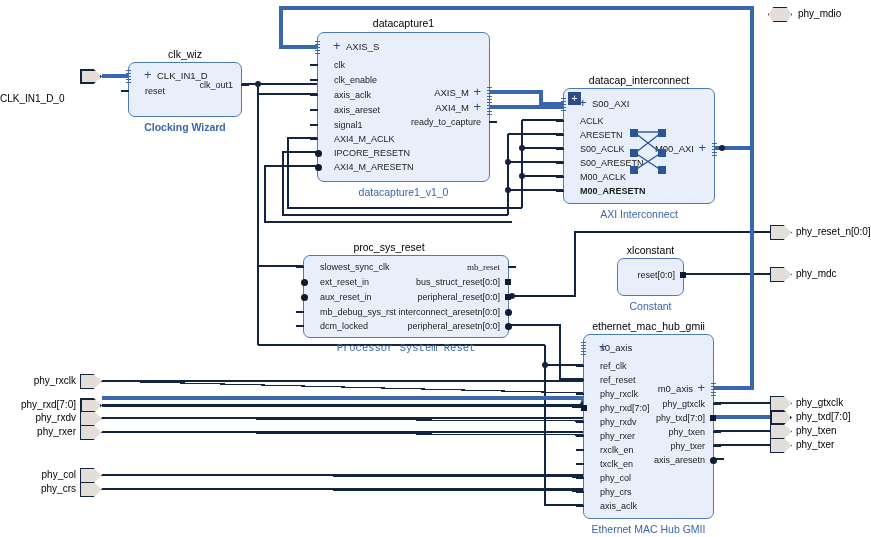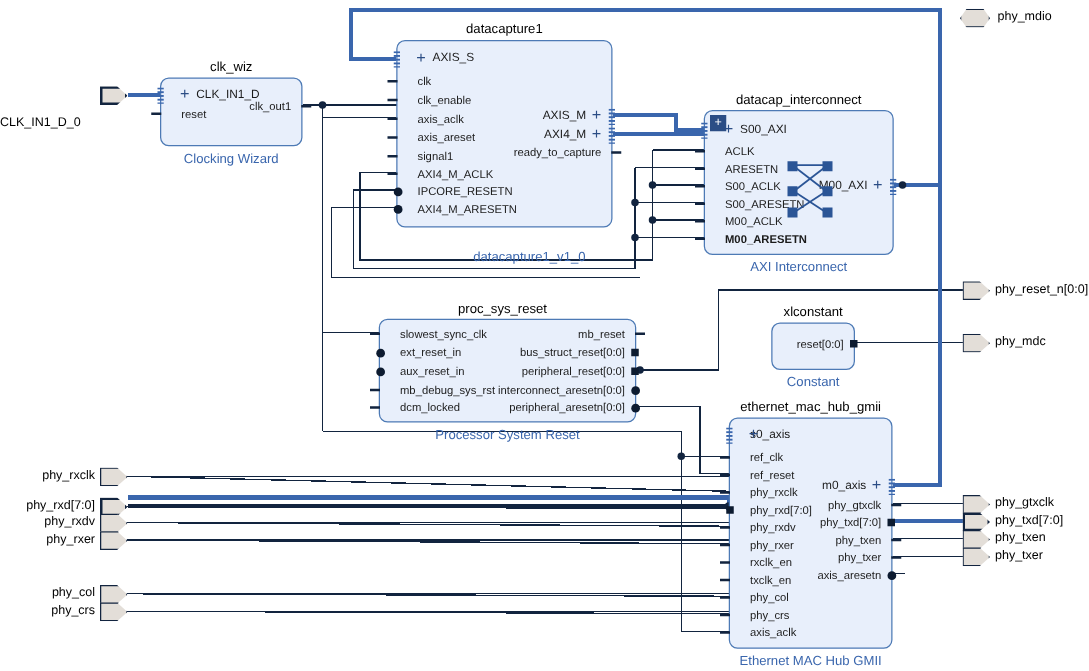--- a/index.html
+++ b/index.html
@@ -252,21 +252,21 @@
       <div class="ipblock" style="left: 128px; top: 62px; width: 114px; height: 55px;">
         <div class="pin left bus" style="top: 8px; left: 28px;">CLK_IN1_D</div>
         <div class="plus" style="left: 15px; top: 7px;">+</div>
         <div class="busdots" style="left: -3px; top: 7px;"></div>
         <div class="pin left" style="top: 23px;">reset</div>
         <div class="stub h" style="left: -8px; top: 27px;"></div>
         <div class="pin right" style="top: 17px;">clk_out1</div>
         <div class="stub h" style="right: -8px; top: 21px;"></div>
       </div>
       <div class="blk-title" style="left: 128px; width: 114px; top: 48px;">clk_wiz</div>
-      <div class="blk-sub" style="left: 98px; width: 174px; top: 121px;">Clocking Wizard</div>
+      <div class="blk-sub" style="left: 98px; width: 174px; top: 121px; font-weight: bold;">Clocking Wizard</div>
       <div class="ipblock" style="left: 317px; top: 32px; width: 173px; height: 150px;">
         <div class="pin left bus" style="top: 9px; left: 28px;">AXIS_S</div>
         <div class="plus" style="left: 15px; top: 8px;">+</div>
         <div class="busdots" style="left: -3px; top: 8px;"></div>
         <div class="pin left" style="top: 27px;">clk</div>
         <div class="stub h" style="left: -8px; top: 31px;"></div>
         <div class="pin left" style="top: 42px;">clk_enable</div>
         <div class="stub h" style="left: -8px; top: 46px;"></div>
         <div class="pin left" style="top: 57px;">axis_aclk</div>
         <div class="stub h" style="left: -8px; top: 61px;"></div>
@@ -283,21 +283,21 @@
         <div class="pin right bus" style="top: 55px; right: 20px;">AXIS_M</div>
         <div class="plus" style="right: 8px; top: 54px;">+</div>
         <div class="busdots" style="right: -3px; top: 54px;"></div>
         <div class="pin right bus" style="top: 70px; right: 20px;">AXI4_M</div>
         <div class="plus" style="right: 8px; top: 69px;">+</div>
         <div class="busdots" style="right: -3px; top: 69px;"></div>
         <div class="pin right" style="top: 84px;">ready_to_capture</div>
         <div class="stub h" style="right: -8px; top: 88px;"></div>
       </div>
       <div class="blk-title" style="left: 317px; width: 173px; top: 17px;">datacapture1</div>
-      <div class="blk-sub" style="left: 287px; width: 233px; top: 200px; margin-left: 20px;">datacapture1_v1_0</div>
+      <div class="blk-sub" style="left: 287px; width: 233px; top: 186px;">datacapture1_v1_0</div>
       <div class="ipblock" style="left: 563px; top: 88px; width: 152px; height: 116px;">
         <div class="pin left bus" style="top: 10px; left: 28px;">S00_AXI</div>
         <div class="plus" style="left: 15px; top: 9px;">+</div>
         <div class="busdots" style="left: -3px; top: 9px;"></div>
         <div class="pin left" style="top: 27px;">ACLK</div>
         <div class="stub h" style="left: -8px; top: 31px;"></div>
         <div class="pin left" style="top: 41px;">ARESETN</div>
         <div class="stub h" style="left: -8px; top: 45px;"></div>
         <div class="pin left" style="top: 55px;">S00_ACLK</div>
         <div class="stub h" style="left: -8px; top: 59px;"></div>
@@ -333,33 +333,33 @@
         <div class="pin left" style="top: 6px;">slowest_sync_clk</div>
         <div class="stub h" style="left: -8px; top: 10px;"></div>
         <div class="pin left" style="top: 21px;">ext_reset_in</div>
         <div class="stub circ" style="left: -3px; top: 22.5px;"></div>
         <div class="pin left" style="top: 36px;">aux_reset_in</div>
         <div class="stub circ" style="left: -3px; top: 37.5px;"></div>
         <div class="pin left" style="top: 51px;">mb_debug_sys_rst</div>
         <div class="stub h" style="left: -8px; top: 55px;"></div>
         <div class="pin left" style="top: 65px;">dcm_locked</div>
         <div class="stub h" style="left: -8px; top: 69px;"></div>
-        <div class="pin right" style="top: 6px;">mb_reset</div>
+        <div class="pin right" style="top: 6px; font-family: Liberation Serif, serif;">mb_reset</div>
         <div class="stub h" style="right: -8px; top: 10px;"></div>
         <div class="pin right" style="top: 21px;">bus_struct_reset[0:0]</div>
         <div class="stub sq" style="right: -3px; top: 23px;"></div>
         <div class="pin right" style="top: 36px;">peripheral_reset[0:0]</div>
         <div class="stub sq" style="right: -3px; top: 38px;"></div>
         <div class="pin right" style="top: 51px;">interconnect_aresetn[0:0]</div>
         <div class="stub circ" style="right: -4px; top: 52.5px;"></div>
         <div class="pin right" style="top: 65px;">peripheral_aresetn[0:0]</div>
         <div class="stub circ" style="right: -4px; top: 66.5px;"></div>
       </div>
-      <div class="blk-title" style="left: 299px; width: 206px; top: 241px;">proc_sys_reset</div>
-      <div class="blk-sub" style="left: 273px; width: 266px; top: 342px;">Processor System Reset</div>
+      <div class="blk-title" style="left: 286px; width: 206px; top: 241px;">proc_sys_reset</div>
+      <div class="blk-sub" style="left: 273px; width: 266px; top: 342px; font-family: Liberation Mono, monospace;">Processor System Reset</div>
       <div class="ipblock" style="left: 617px; top: 258px; width: 67px; height: 38px;">
         <div class="pin right" style="top: 11px;">reset[0:0]</div>
         <div class="stub sq" style="right: -3px; top: 13px;"></div>
       </div>
       <div class="blk-title" style="left: 617px; width: 67px; top: 244px;">xlconstant</div>
       <div class="blk-sub" style="left: 587px; width: 127px; top: 300px;">Constant</div>
       <div class="ipblock" style="left: 583px; top: 334px; width: 131px; height: 185px;">
         <div class="pin left bus" style="top: 8px; left: 16px;">s0_axis</div>
         <div class="plus" style="left: 15px; top: 7px;">+</div>
         <div class="busdots" style="left: -3px; top: 7px;"></div>

